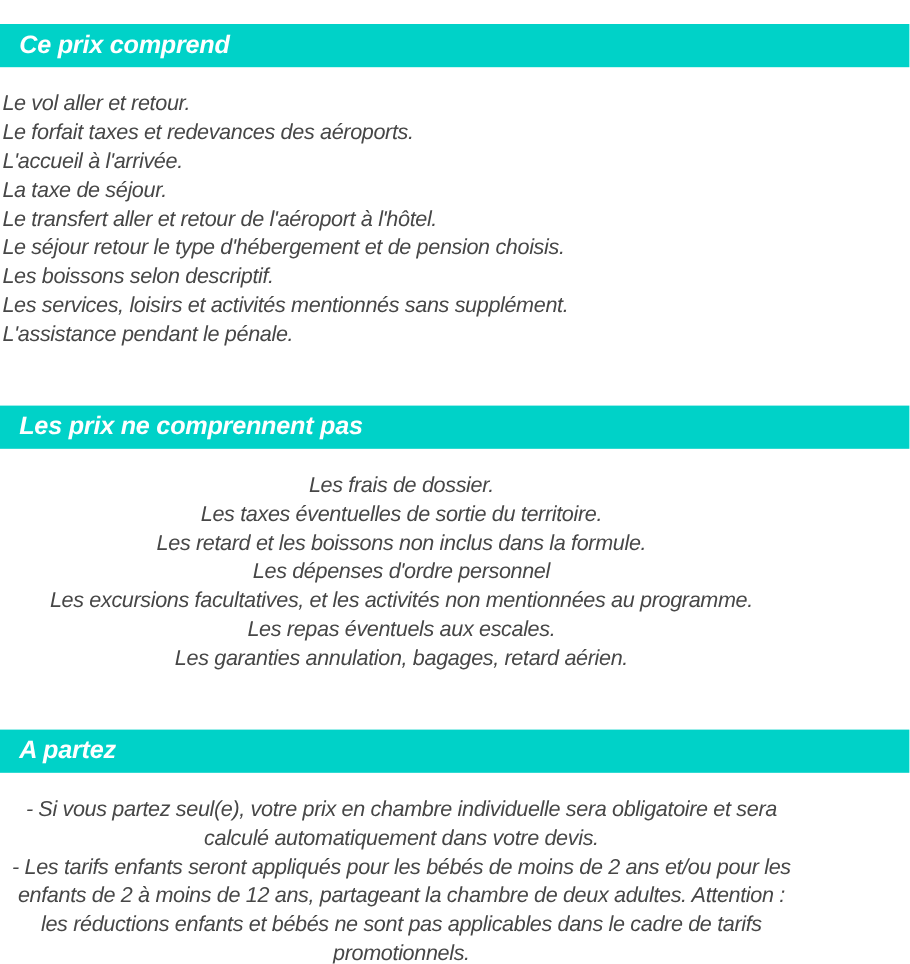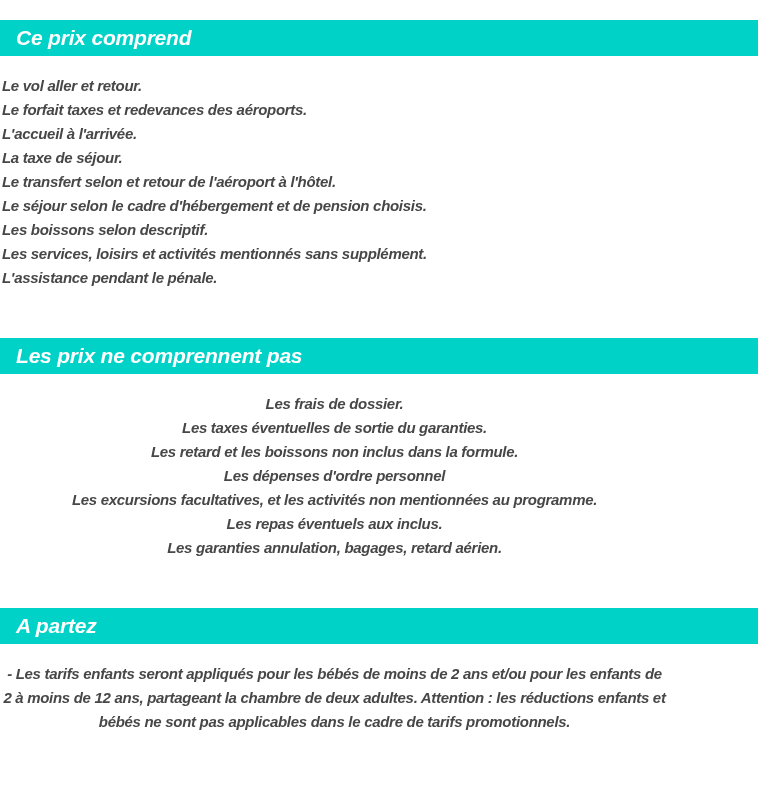--- a/index.html
+++ b/index.html
@@ -44,81 +44,81 @@
     font-style: italic;
     letter-spacing: -0.2px;
   }
   .section-items {
     margin: 18px 4px 0 2px;
   }
   .item-line {
     margin: 0;
     color: var(--body-text);
     font-family: "Liberation Sans", sans-serif;
-    font-size: 15px;
+    font-size: 18px;
     font-style: italic;
     line-height: 24px;
     letter-spacing: -0.3px;
-    font-weight: bold;
   }
 </style>
 </head>
 <body>
 
 <div class="panel">
 
   <section class="section">
     <div class="section-bar">
       <h2 class="section-title">Ce prix comprend</h2>
     </div>
     <div class="section-items">
   <p class="item-line">Le vol aller et retour.</p>
 
   <p class="item-line">Le forfait taxes et redevances des aéroports.</p>
 
   <p class="item-line">L'accueil à l'arrivée.</p>
 
   <p class="item-line">La taxe de séjour.</p>
 
-  <p class="item-line">Le transfert selon et retour de l'aéroport à l'hôtel.</p>
+  <p class="item-line">Le transfert aller et retour de l'aéroport à l'hôtel.</p>
 
-  <p class="item-line">Le séjour selon le cadre d'hébergement et de pension choisis.</p>
+  <p class="item-line">Le séjour retour le type d'hébergement et de pension choisis.</p>
 
   <p class="item-line">Les boissons selon descriptif.</p>
 
   <p class="item-line">Les services, loisirs et activités mentionnés sans supplément.</p>
 
   <p class="item-line">L'assistance pendant le pénale.</p>
 </div>
   </section>
 
   <section class="section">
     <div class="section-bar">
       <h2 class="section-title">Les prix ne comprennent pas</h2>
     </div>
     <div class="section-items">
   <p class="item-line">Les frais de dossier.</p>
 
-  <p class="item-line">Les taxes éventuelles de sortie du garanties.</p>
+  <p class="item-line">Les taxes éventuelles de sortie du territoire.</p>
 
   <p class="item-line">Les retard et les boissons non inclus dans la formule.</p>
 
   <p class="item-line">Les dépenses d'ordre personnel</p>
 
   <p class="item-line">Les excursions facultatives, et les activités non mentionnées au programme.</p>
 
-  <p class="item-line">Les repas éventuels aux inclus.</p>
+  <p class="item-line">Les repas éventuels aux escales.</p>
 
 
   <p class="item-line">Les garanties annulation, bagages, retard aérien.</p>
 </div>
   </section>
 
   <section class="section">
     <div class="section-bar">
       <h2 class="section-title">A partez</h2>
     </div>
     <div class="section-items">
+  <p class="item-line">- Si vous partez seul(e), votre prix en chambre individuelle sera obligatoire et sera calculé automatiquement dans votre devis.</p>
 
   <p class="item-line">- Les tarifs enfants seront appliqués pour les bébés de moins de 2 ans et/ou pour les enfants de 2 à moins de 12 ans, partageant la chambre de deux adultes. Attention : les réductions enfants et bébés ne sont pas applicables dans le cadre de tarifs promotionnels.</p>
 </div>
   </section>
 </div>
 
 </body></html>

